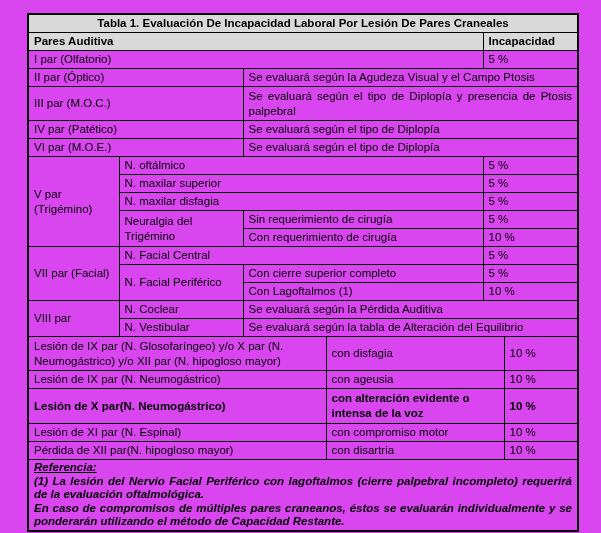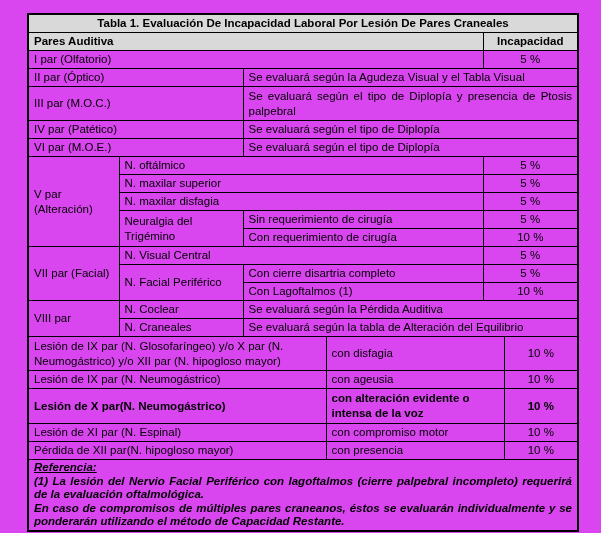--- a/index.html
+++ b/index.html
@@ -29,21 +29,21 @@
   }
   table.t td {
     border: 1px solid #000000;
     padding: 1px 5px;
     vertical-align: middle;
     overflow: hidden;
     word-wrap: break-word;
   }
   .shade { background: #d9d9d9; }
   .bold { font-weight: bold; }
-  .ctr { text-align: center; }
+  .ctr { text-align: left; }
   .just { text-align: justify; }
   .h17 { height: 17px; }
   .h18 { height: 18px; }
   .h34 { height: 34px; }
   .h35 { height: 35px; font-weight: bold; }
   td.title-cell { text-align: center; font-weight: bold; }
   td.footer-cell {
     font-weight: bold;
     font-style: italic;
     line-height: 13.5px;
@@ -78,40 +78,40 @@
       <td colspan="2" class="shade bold ctr">Incapacidad</td>
     </tr>
 
     <tr class="h18">
       <td colspan="4">I par (Olfatorio)</td>
       <td colspan="2" class="ctr">5 %</td>
     </tr>
 
     <tr class="h18">
       <td colspan="2">II par (Óptico)</td>
-      <td colspan="4">Se evaluará según la Agudeza Visual y el Tabla Visual</td>
+      <td colspan="4">Se evaluará según la Agudeza Visual y el Campo Ptosis</td>
     </tr>
 
     <tr class="h34">
       <td colspan="2">III par (M.O.C.)</td>
       <td colspan="4" class="just">Se evaluará según el tipo de Diplopía y presencia de Ptosis palpebral</td>
     </tr>
 
     <tr class="h17">
       <td colspan="2">IV par (Patético)</td>
       <td colspan="4">Se evaluará según el tipo de Diplopía</td>
     </tr>
 
     <tr class="h18">
       <td colspan="2">VI par (M.O.E.)</td>
       <td colspan="4">Se evaluará según el tipo de Diplopía</td>
     </tr>
 
     <tr class="h17">
-      <td rowspan="5">V par (Alteración)</td>
+      <td rowspan="5">V par (Trigémino)</td>
       <td colspan="3">N. oftálmico</td>
       <td colspan="2" class="ctr">5 %</td>
     </tr>
     <tr class="h18">
       <td colspan="3">N. maxilar superior</td>
       <td colspan="2" class="ctr">5 %</td>
     </tr>
     <tr class="h18">
       <td colspan="3">N. maxilar disfagia</td>
       <td colspan="2" class="ctr">5 %</td>
@@ -121,40 +121,40 @@
       <td colspan="2">Sin requerimiento de cirugía</td>
       <td colspan="2" class="ctr">5 %</td>
     </tr>
     <tr class="h18">
       <td colspan="2">Con requerimiento de cirugía</td>
       <td colspan="2" class="ctr">10 %</td>
     </tr>
 
     <tr class="h18">
       <td rowspan="3">VII par (Facial)</td>
-      <td colspan="3">N. Visual Central</td>
+      <td colspan="3">N. Facial Central</td>
       <td colspan="2" class="ctr">5 %</td>
     </tr>
     <tr class="h18">
       <td rowspan="2">N. Facial Periférico</td>
-      <td colspan="2">Con cierre disartria completo</td>
+      <td colspan="2">Con cierre superior completo</td>
       <td colspan="2" class="ctr">5 %</td>
     </tr>
     <tr class="h18">
       <td colspan="2">Con Lagoftalmos (1)</td>
       <td colspan="2" class="ctr">10 %</td>
     </tr>
 
     <tr class="h18">
       <td rowspan="2">VIII par</td>
       <td>N. Coclear</td>
       <td colspan="4">Se evaluará según la Pérdida Auditiva</td>
     </tr>
     <tr class="h18">
-      <td>N. Craneales</td>
+      <td>N. Vestibular</td>
       <td colspan="4">Se evaluará según la tabla de Alteración del Equilibrio</td>
     </tr>
 
     <tr class="h34">
       <td colspan="3">Lesión de IX par (N. Glosofaríngeo) y/o X par (N. Neumogástrico) y/o XII par (N. hipogloso mayor)</td>
       <td colspan="2">con disfagia</td>
       <td class="ctr">10 %</td>
     </tr>
     <tr class="h18">
       <td colspan="3">Lesión de IX par (N. Neumogástrico)</td>
@@ -166,21 +166,21 @@
       <td colspan="2">con alteración evidente o intensa de la voz</td>
       <td class="ctr">10 %</td>
     </tr>
     <tr class="h18">
       <td colspan="3">Lesión de XI par (N. Espinal)</td>
       <td colspan="2">con compromiso motor</td>
       <td class="ctr">10 %</td>
     </tr>
     <tr class="h18">
       <td colspan="3">Pérdida de XII par(N. hipogloso mayor)</td>
-      <td colspan="2">con presencia</td>
+      <td colspan="2">con disartria</td>
       <td class="ctr">10 %</td>
     </tr>
 
     <tr>
       <td colspan="6" class="footer-cell">
         <div><span class="ref-underline">Referencia:</span></div>
         <div class="note">(1) La lesión del Nervio Facial Periférico con lagoftalmos (cierre palpebral incompleto) requerirá de la evaluación oftalmológica.</div>
         <div class="note">En caso de compromisos de múltiples pares craneanos, éstos se evaluarán individualmente y se ponderarán utilizando el método de Capacidad Restante.</div>
       </td>
     </tr>

